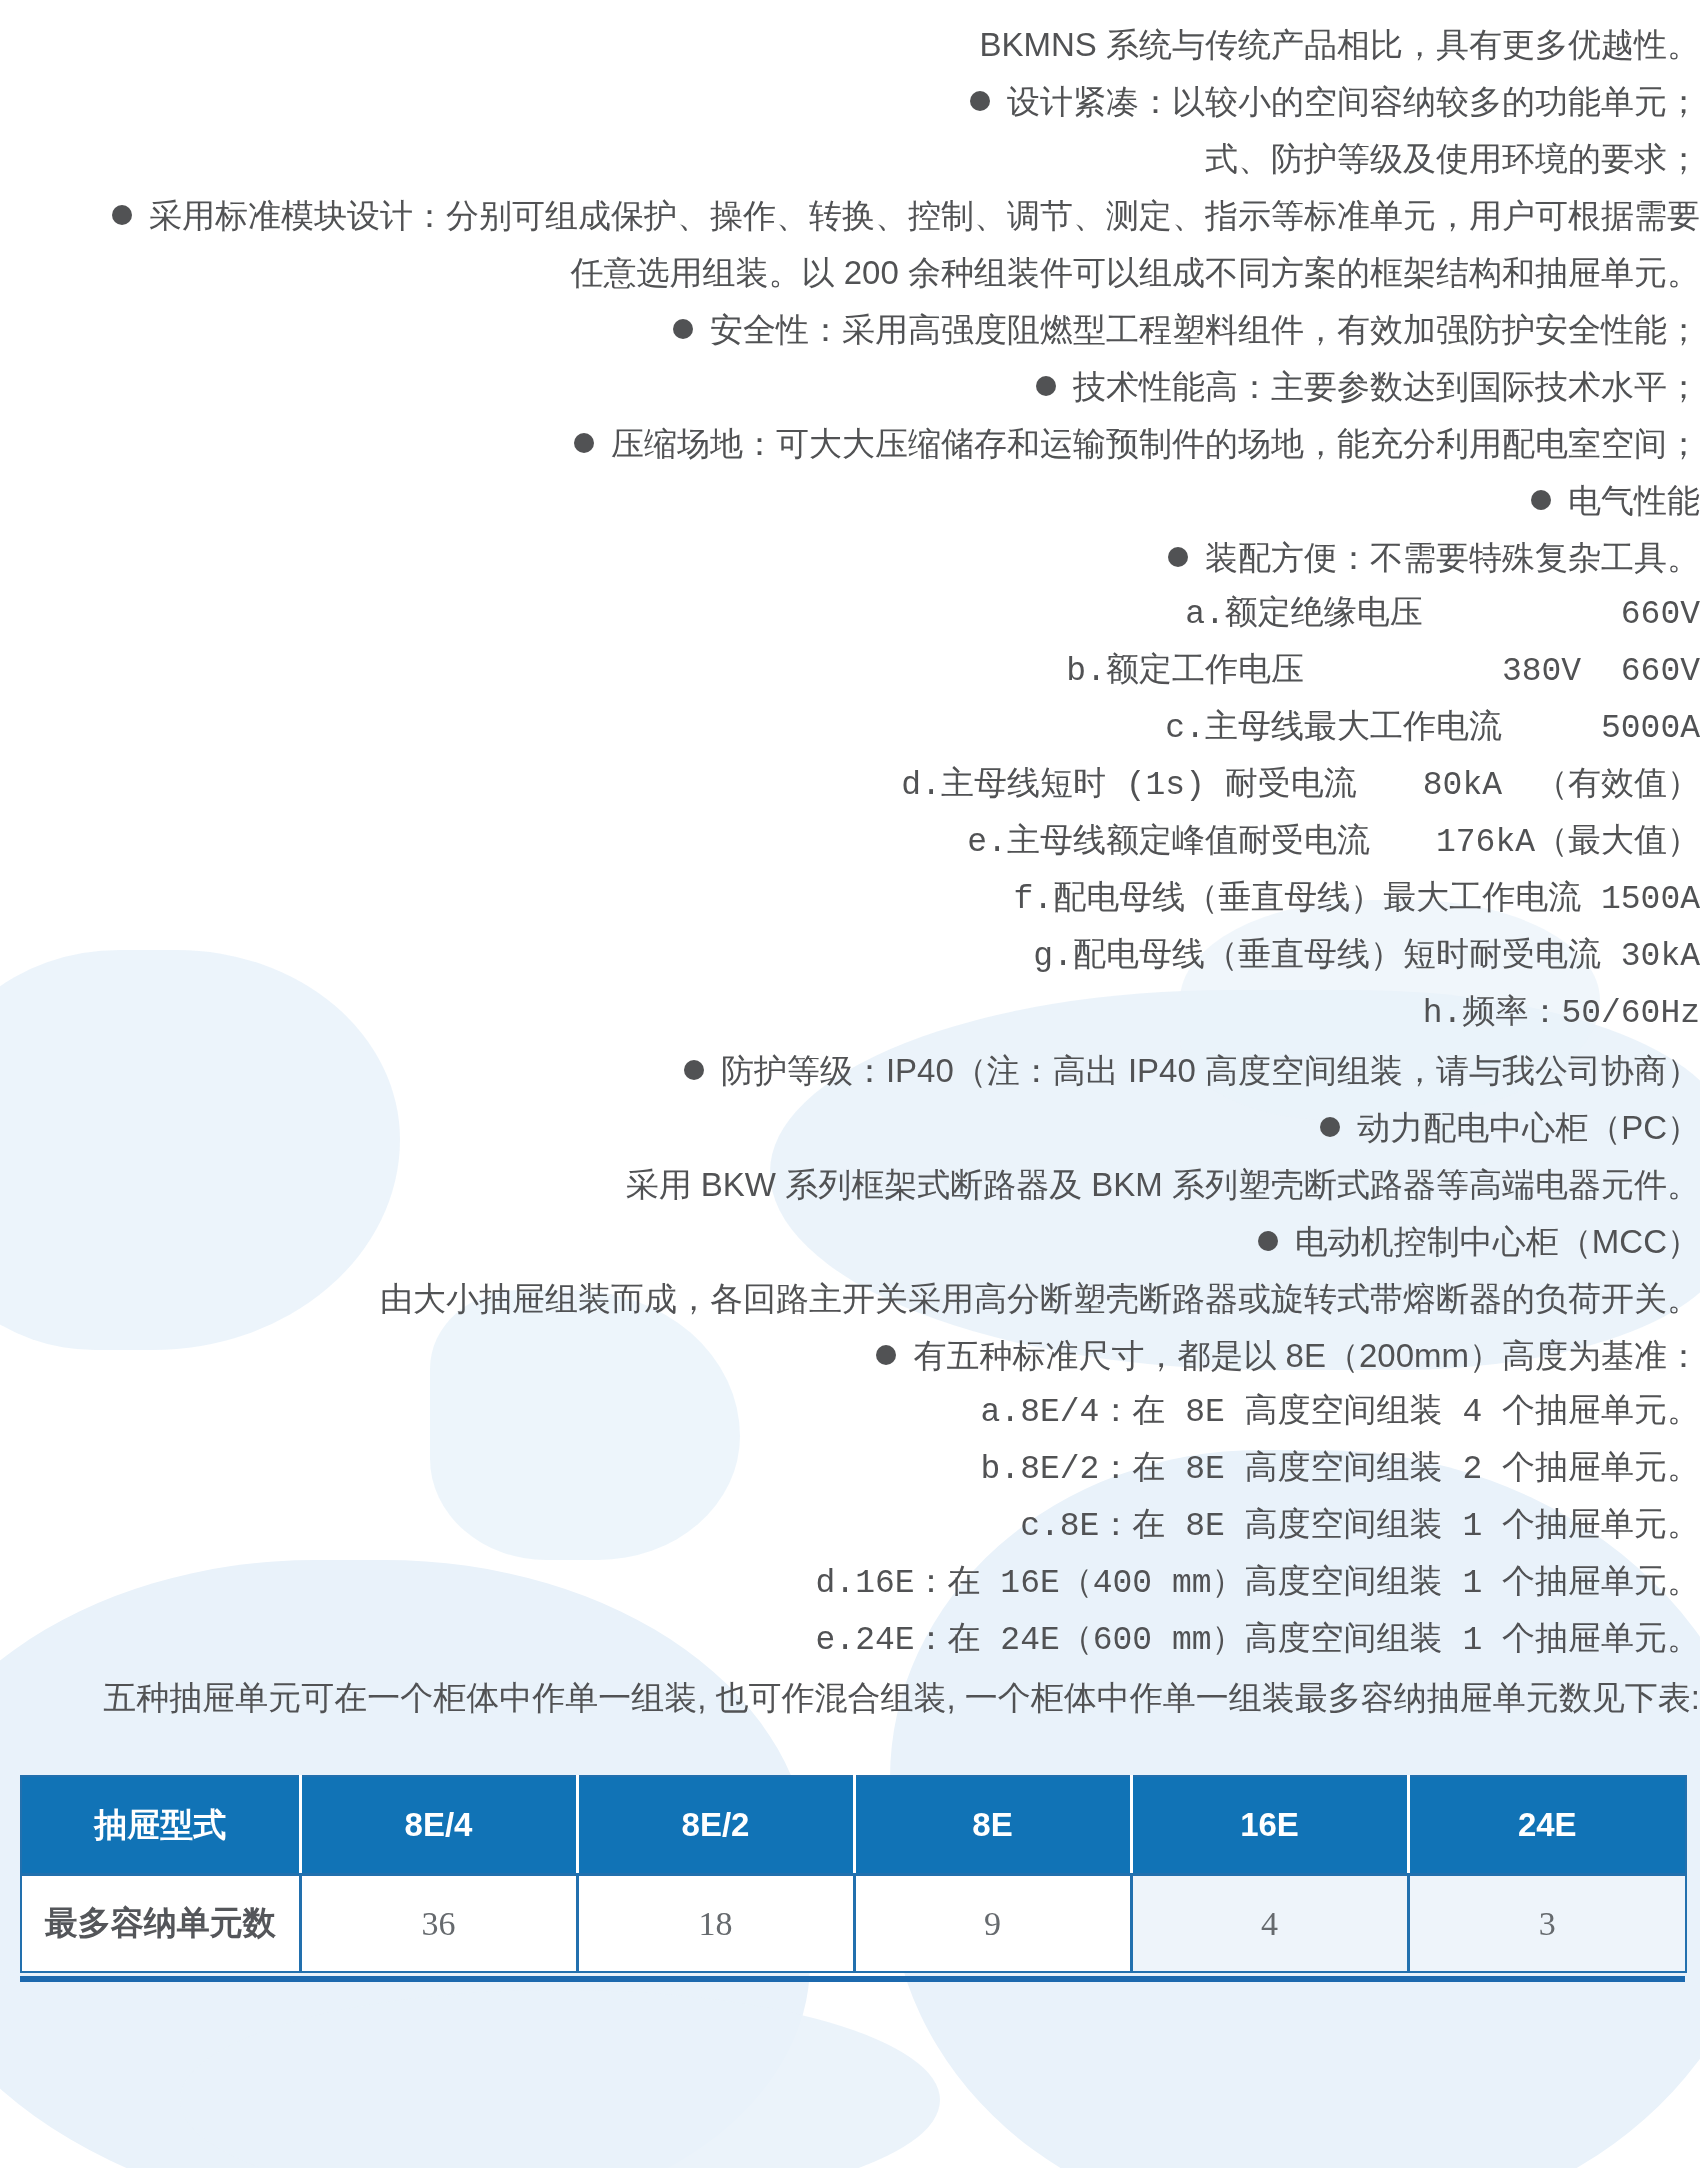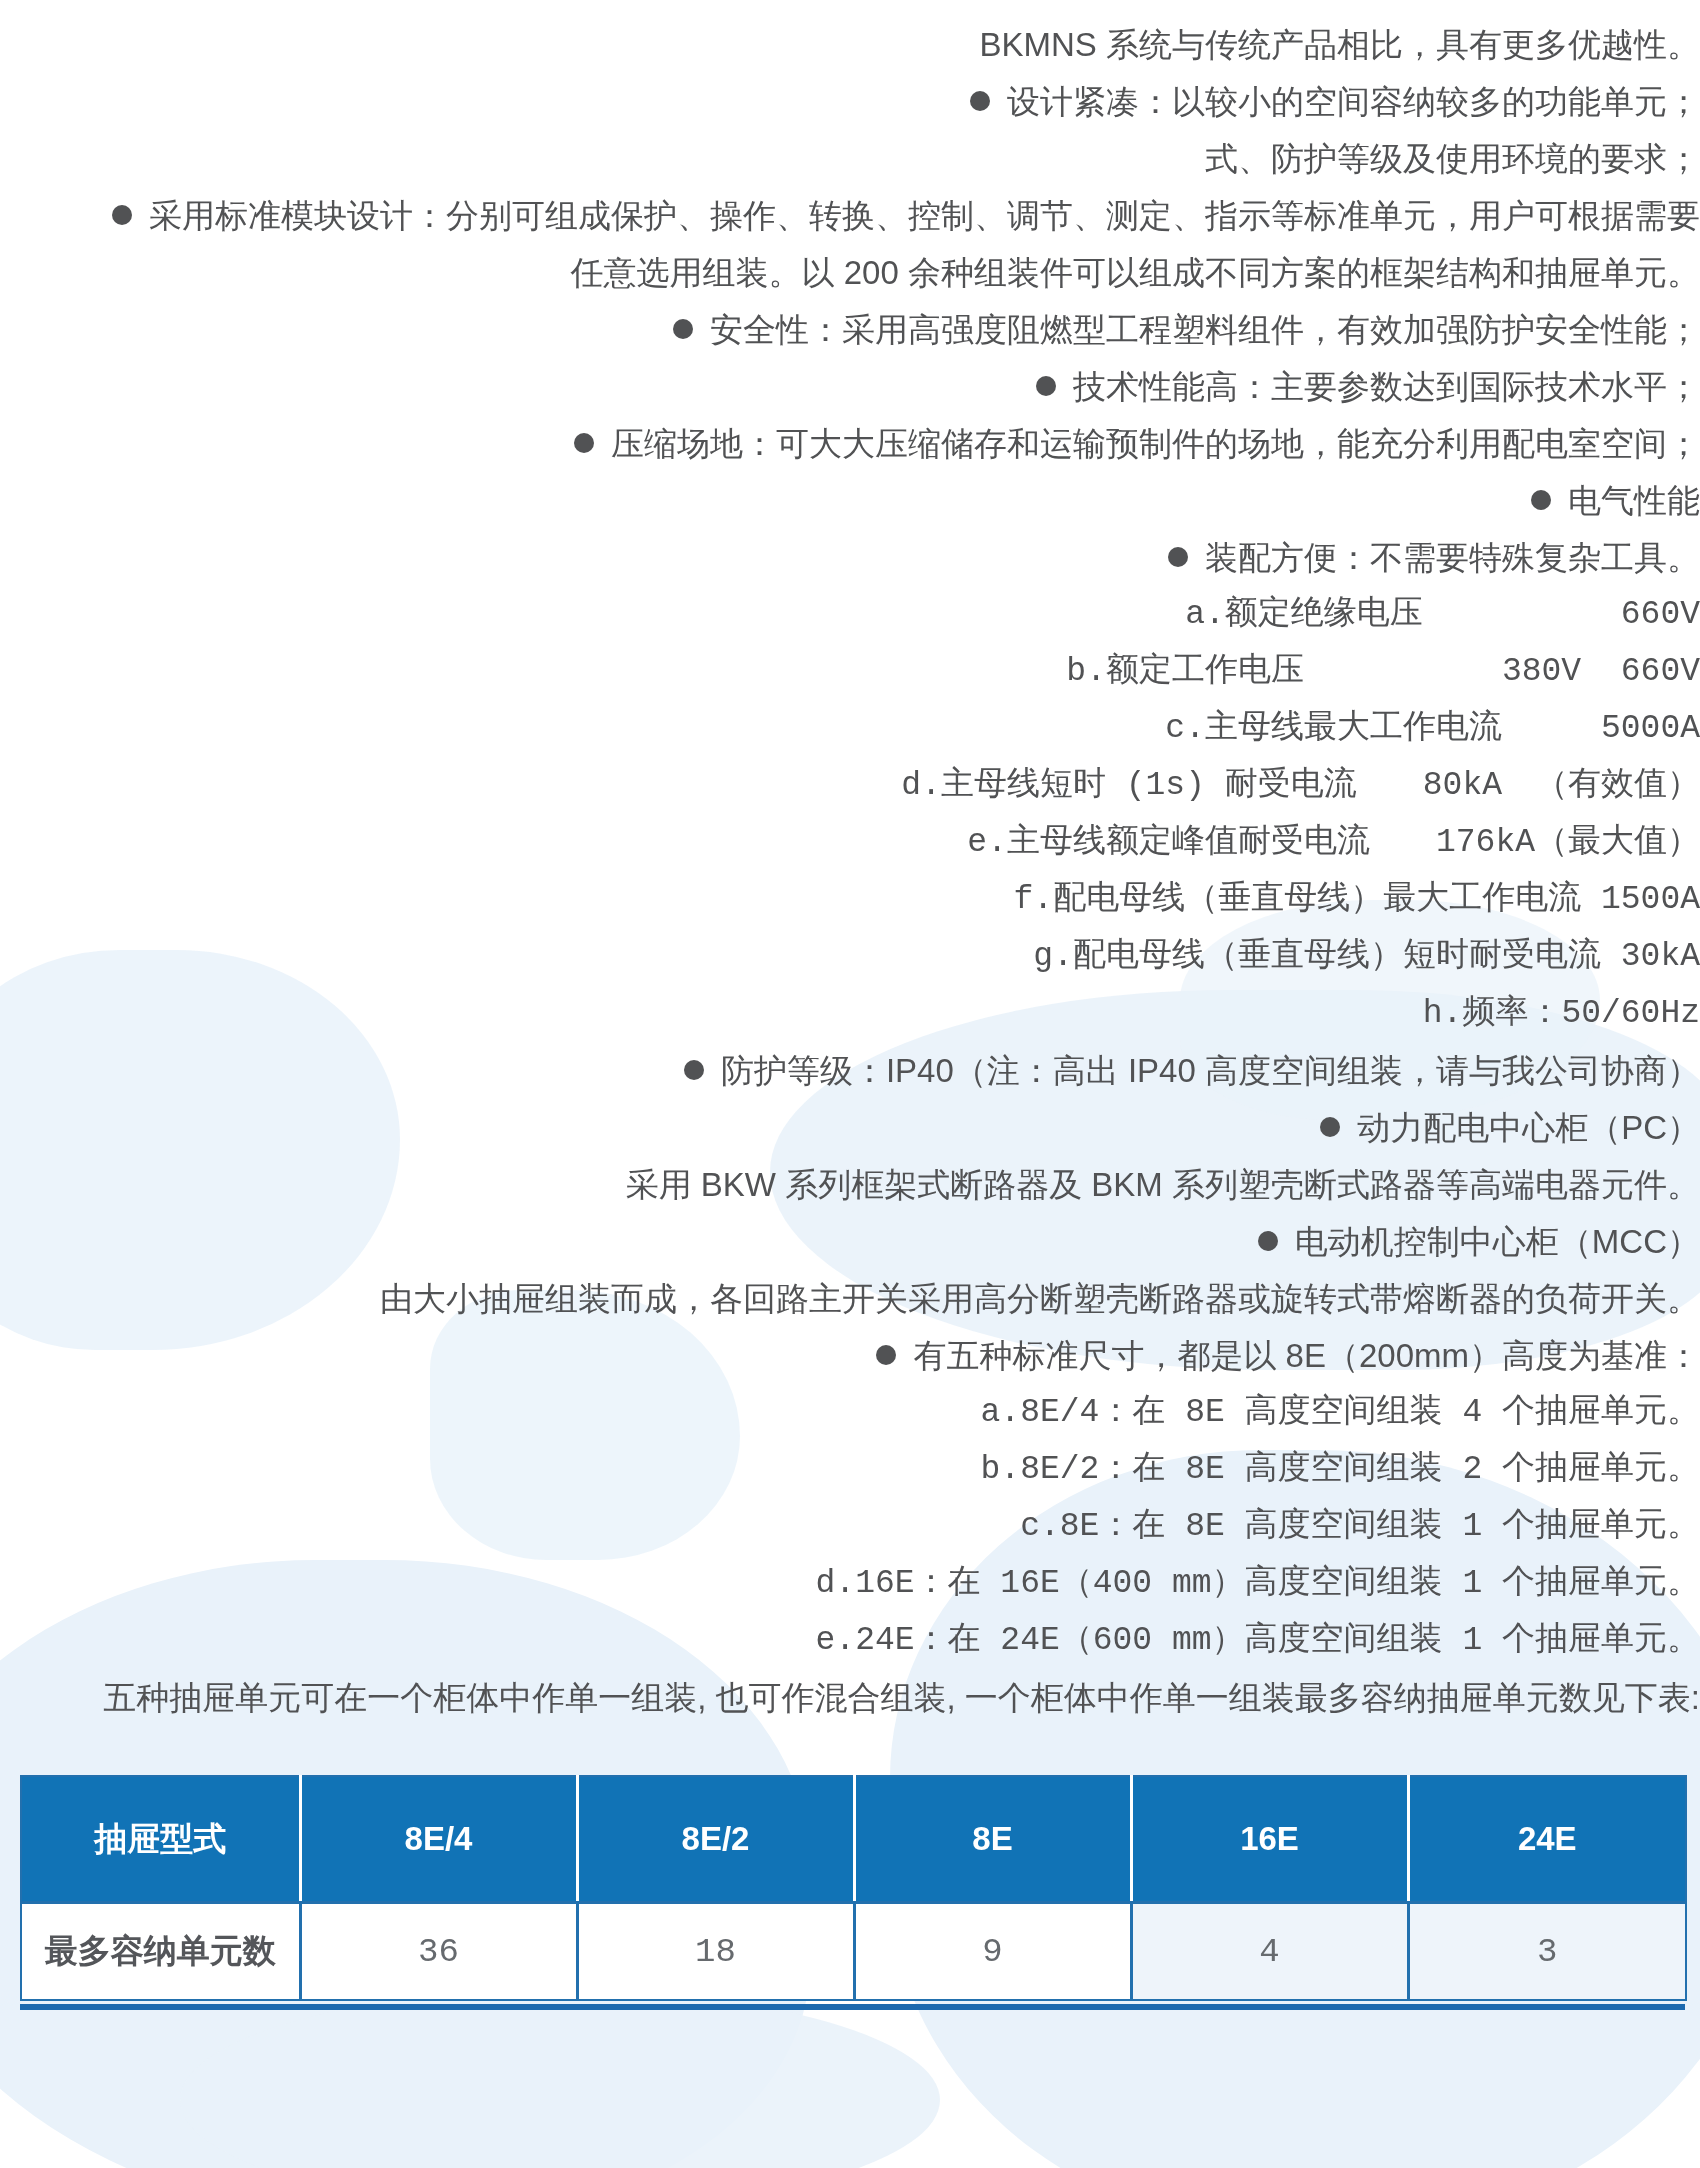--- a/index.html
+++ b/index.html
@@ -43,27 +43,27 @@
   
   .spec-table-wrap{margin:49px 0 0 20px;width:1665px;}
   table.spec{
     border-collapse:collapse;table-layout:fixed;width:1665px;
     border:2px solid #2270ae;background:#fff;
   }
   table.spec th{
     height:96px;background:#1173b6;color:#ffffff;
     font-size:33px;font-weight:bold;text-align:center;
     border-left:3px solid #ffffff;border-right:3px solid #ffffff;
-    border-bottom:3px solid #2270ae;padding:14px;
+    border-bottom:3px solid #2270ae;padding:0;
   }
   table.spec th:first-child{border-left:none;}
   table.spec th:last-child{border-right:none;}
   table.spec td{
     height:95px;text-align:center;vertical-align:middle;
-    font-family:Liberation Mono, monospace;
+    font-family:Liberation Serif, serif;
     font-size:34px;color:#666a6e;
     border-left:3px solid #2270ae;border-right:3px solid #2270ae;padding:0;
     background:#ffffff;
   }
   table.spec td:first-child{border-left:none;}
   table.spec td:last-child{border-right:none;}
   table.spec td.rowlabel{
     font-family:"Liberation Sans","DejaVu Sans",sans-serif;
     font-size:33px;color:#54565a;font-weight:bold;
   }

